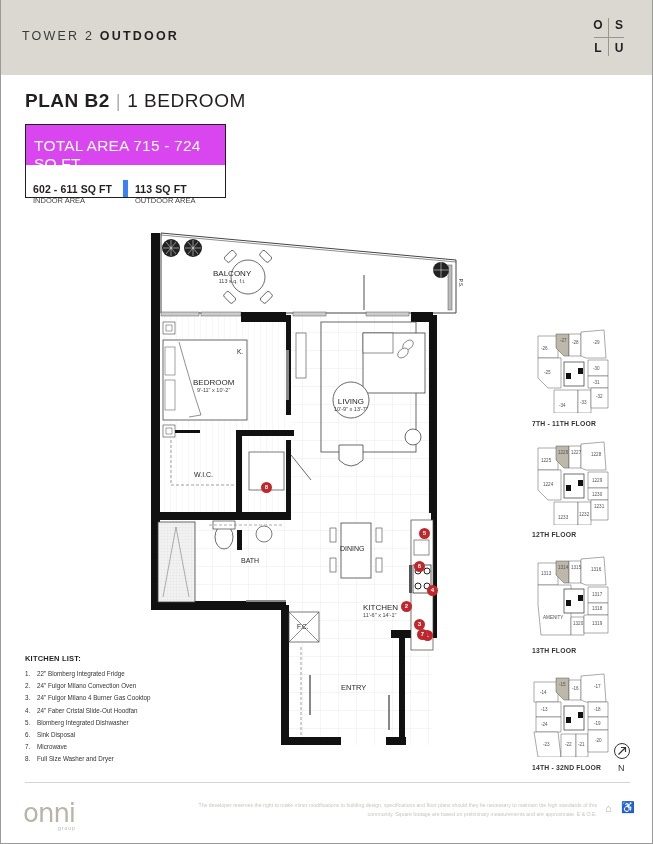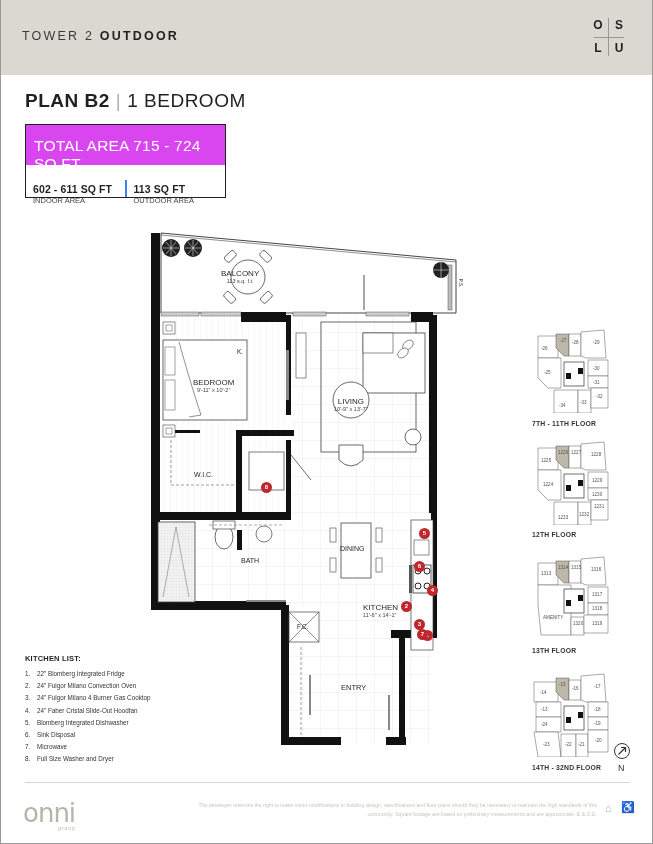--- a/index.html
+++ b/index.html
@@ -15,21 +15,21 @@
   .oslu .hl { position: absolute; left: 6px; top: 21px; width: 30px; height: 1px; background: #9a968c; }
 
   .plan-title { position: absolute; left: 24px; top: 90px; font-size: 19px; letter-spacing: 0.5px; }
   .plan-title b { font-weight: 700; }
   .plan-title .sep { color: #b0b0b0; margin: 0 6px; font-weight: 300; }
 
   .area-box { position: absolute; left: 24px; top: 124px; width: 201px; height: 74px; border: 1px solid #231f20; }
   .area-total { height: 40px; background: #d946ef; color: #fff; font-size: 15.5px; padding: 12px 0 0 8px; letter-spacing: 0.2px; }
   .area-row { display: flex; height: 32px; }
   .area-cell { flex: 1; padding: 3px 0 0 7px; margin-top: 15px; }
-  .area-cell + .area-cell { border-left: 2px solid #3b82f6; }
+  .area-cell + .area-cell { border-left: 5px solid #3b82f6; }
   .area-cell .v { font-size: 10.5px; font-weight: 700; letter-spacing: 0.1px; }
   .area-cell .l { font-size: 7.5px; color: #444; margin-top: 1px; }
 
   .plan { position: absolute; left: 140px; top: 225px; width: 330px; height: 525px; }
   .room-label { position: absolute; font-size: 8px; color: #231f20; text-align: center; white-space: nowrap; }
   .room-dim { display: block; font-size: 5.5px; color: #444; }
   .marker { position: absolute; width: 11px; height: 11px; border-radius: 50%; background: #c0272d; color: #fff; font-size: 6px; text-align: center; line-height: 11px; font-weight: 700; }
 
   .features { position: absolute; left: 24px; top: 654px; }
   .features h3 { font-size: 7.5px; font-weight: 700; margin-bottom: 7px; letter-spacing: 0.2px; }
@@ -213,21 +213,21 @@
       <circle cx="277" cy="346" r="3"></circle>
         <circle cx="286" cy="346" r="3"></circle>
       <circle cx="277" cy="361" r="3"></circle>
         <circle cx="286" cy="361" r="3"></circle>
     </g>
     <rect x="268" y="340" width="3" height="28" fill="#555"></rect>
     <rect x="273" y="315" width="15" height="15" fill="#fff" stroke="#444" stroke-width="0.6"></rect>
   </svg>
 
   
-  <div class="room-label" style="left:80px;top:44px">
+  <div class="room-label" style="left:72px;top:44px">
     <span>BALCONY</span>
     <span class="room-dim">113 s.q. f.t.</span>
   </div>
   <div class="room-label" style="left:316px;top:55px;transform:rotate(90deg);font-size:5px">P.S.</div>
   <div class="room-label" style="left:52px;top:153px">
     <span>BEDROOM</span>
     <span class="room-dim">9'-11" x 10'-2"</span>
   </div>
   <div class="room-label" style="left:96px;top:123px;font-size:6.5px">K.</div>
   <div class="room-label" style="left:53px;top:246px;font-size:7px">W.I.C.</div>

